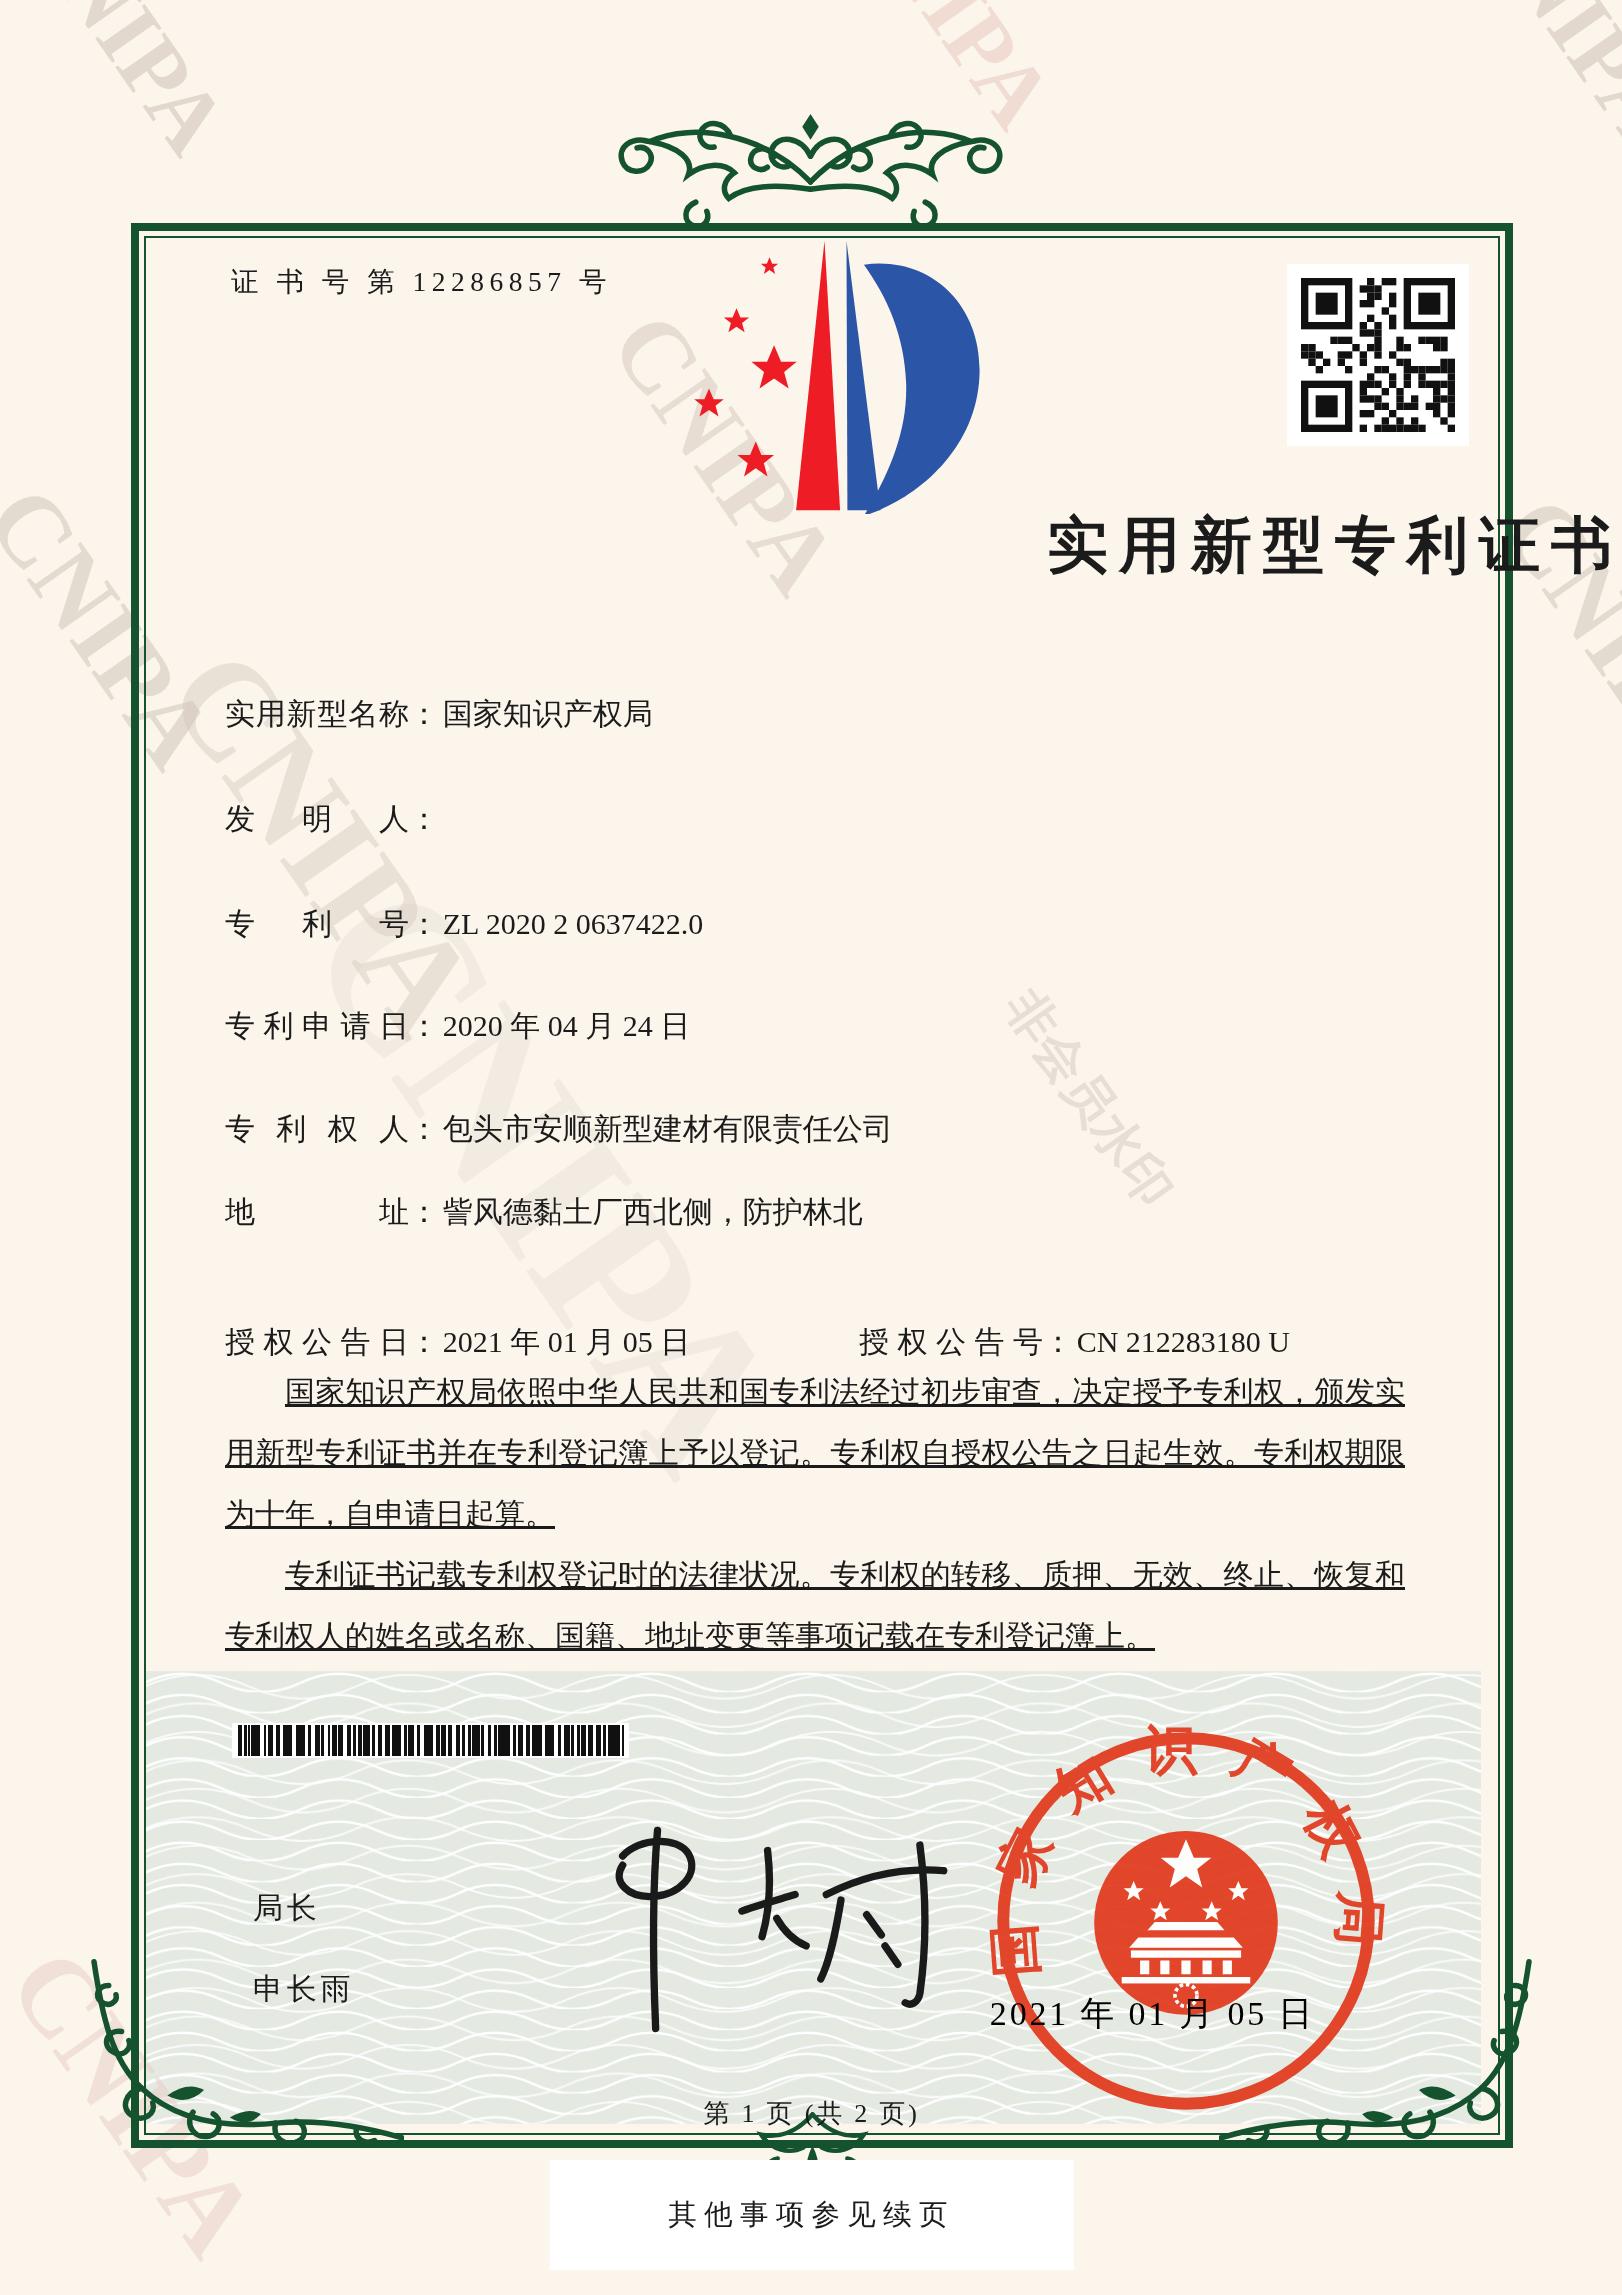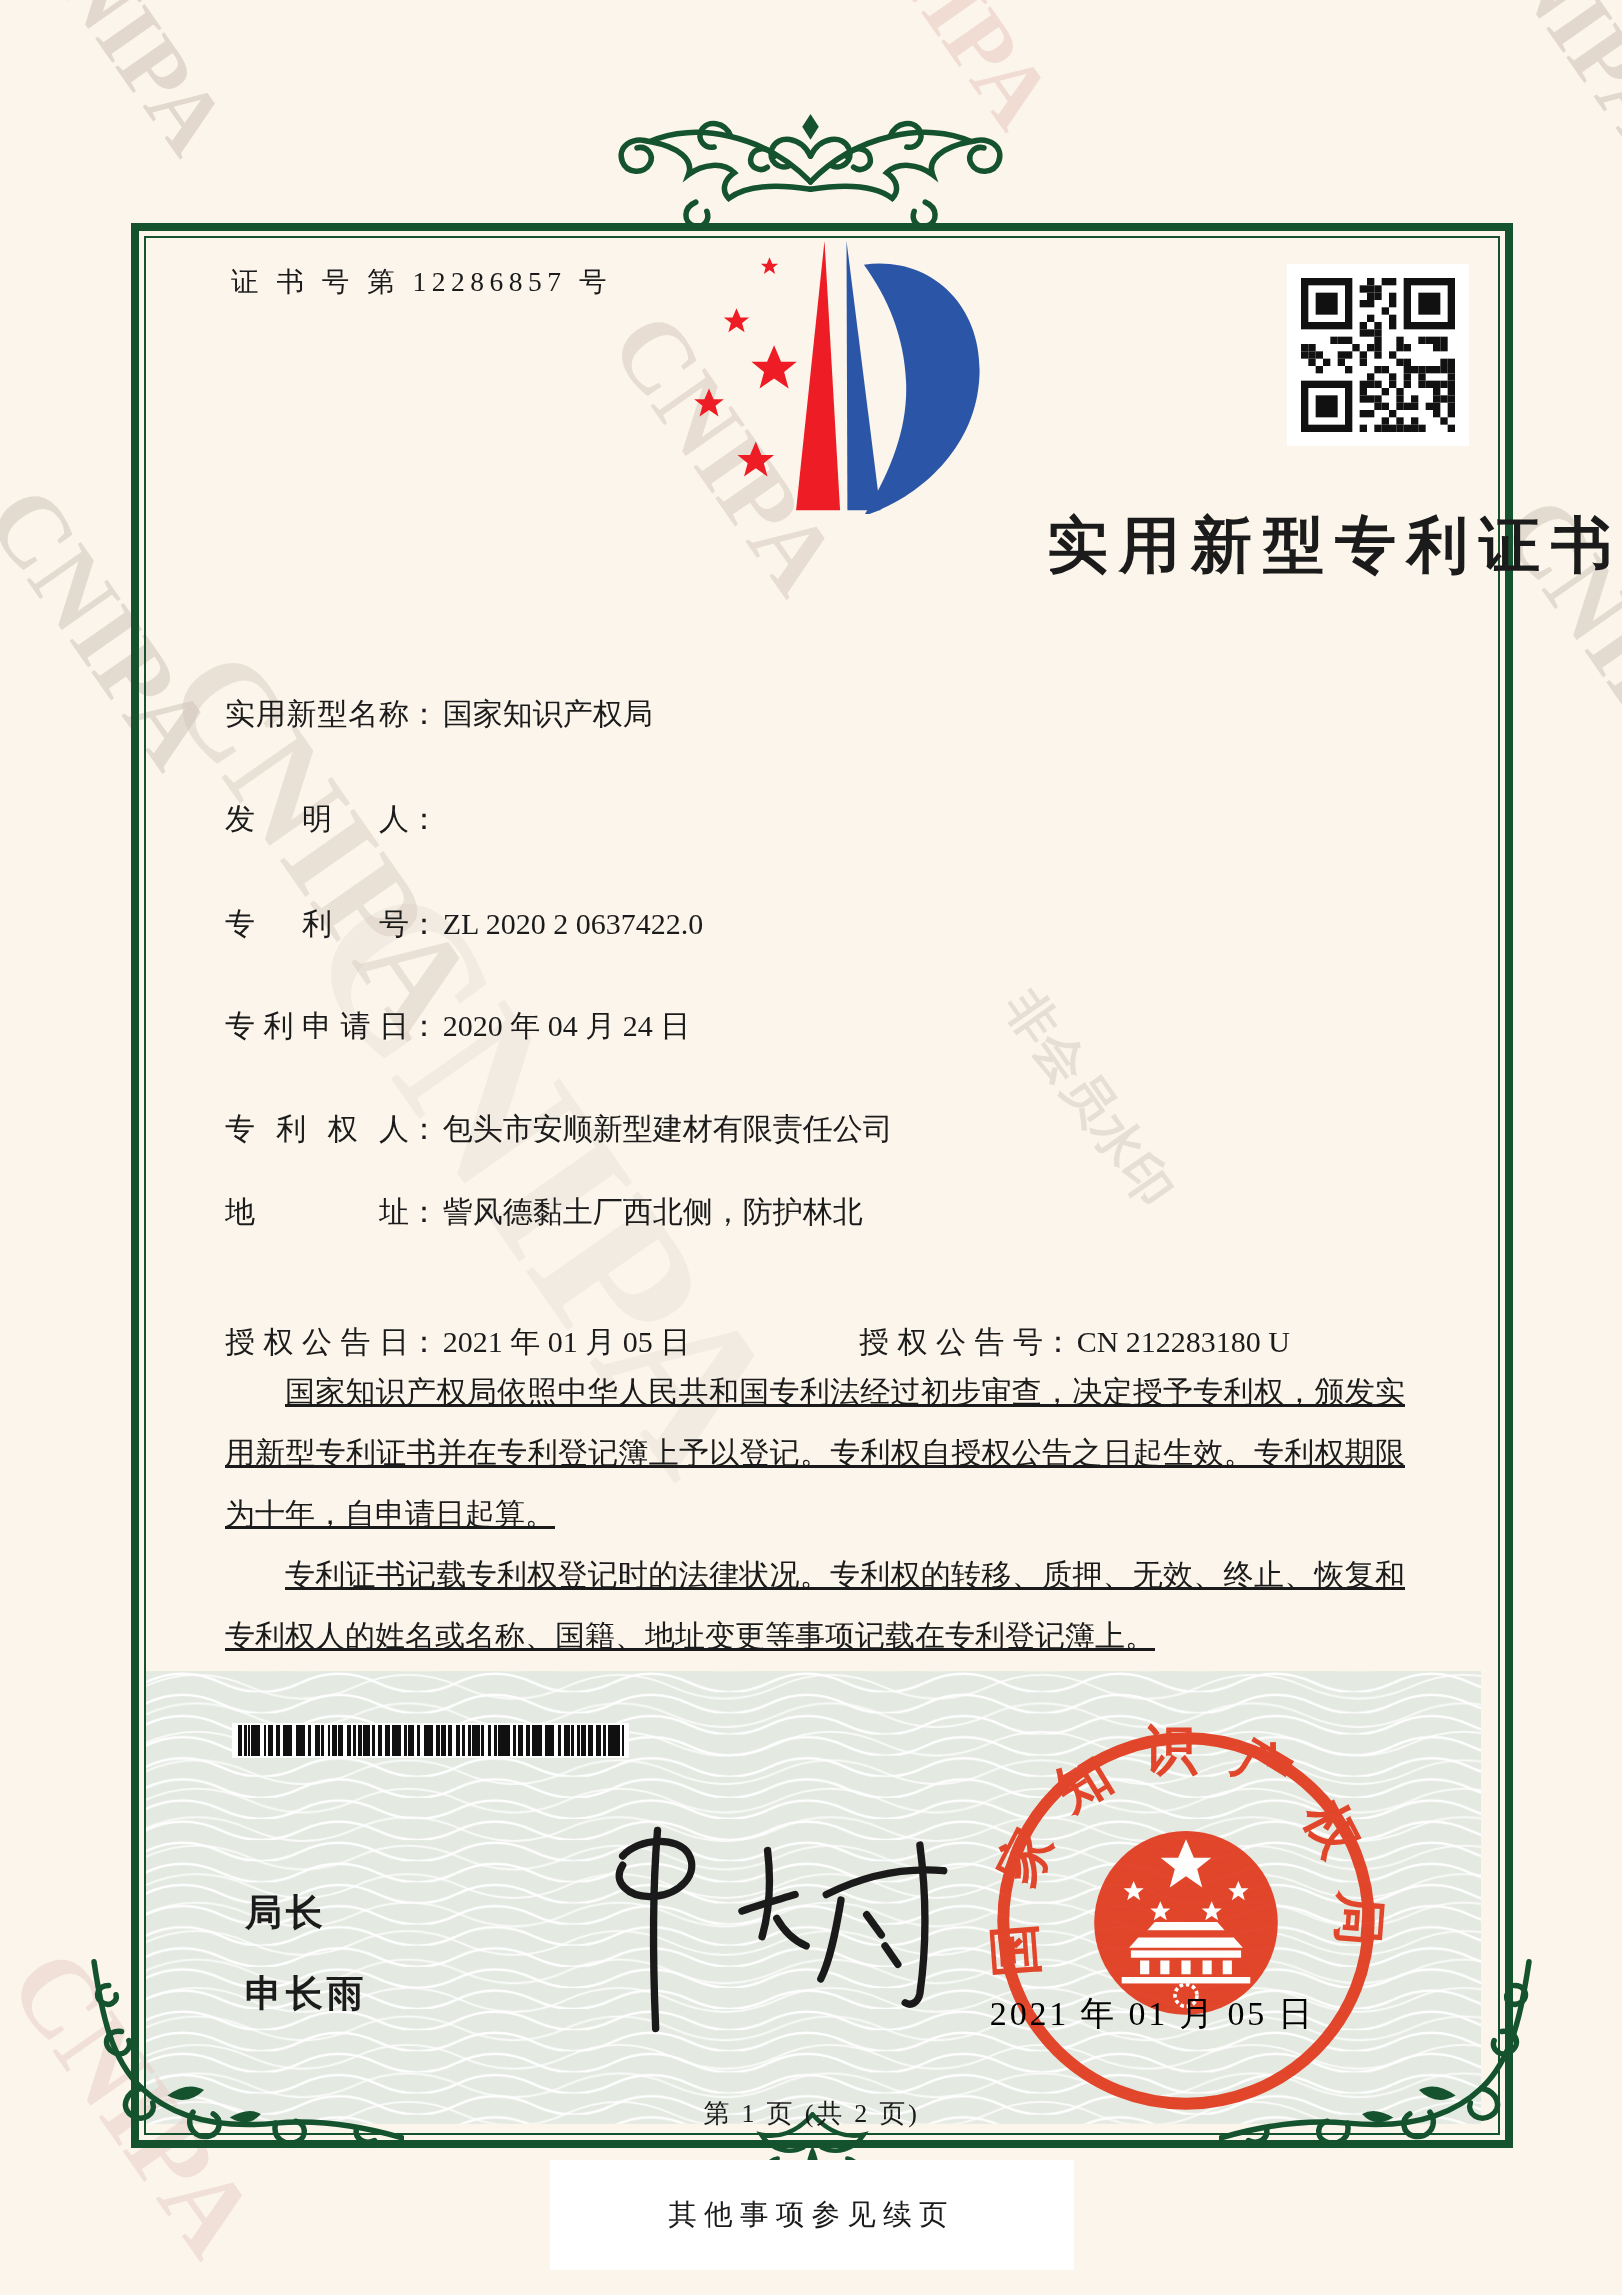--- a/index.html
+++ b/index.html
@@ -32,22 +32,22 @@
   .paras{position:absolute;left:225px;top:1361px;width:1180px;z-index:4;text-decoration:underline;}
   .paras p{margin:0;font-size:30px;line-height:61px;text-align:justify;text-indent:2em;}
   
   .barcode{position:absolute;left:232px;top:1723px;width:397px;height:35px;background:#fff;
            padding:1.8px 5.5px;z-index:5;box-sizing:border-box;}
   .bars{width:100%;height:100%;
         background:
           repeating-linear-gradient(90deg,#101010 0 2.8px,transparent 2.8px 6.4px),
           repeating-linear-gradient(90deg,#101010 0 1.8px,transparent 1.8px 10px),
           repeating-linear-gradient(90deg,#101010 0 3.7px,transparent 3.7px 15.6px);}
-  .director{position:absolute;left:245px;font-size:37px;z-index:5;
-            font-family:"Liberation Sans","DejaVu Sans",sans-serif;font-weight:700;letter-spacing:3.7px;}
+  .director{position:absolute;left:253px;font-size:30px;z-index:5;
+            font-family:"Liberation Sans","DejaVu Sans",sans-serif;font-weight:400;letter-spacing:3.7px;}
   .sig{position:absolute;left:551px;top:1823px;z-index:5;}
   .seal{position:absolute;left:984px;top:1719px;z-index:5;opacity:.93;}
   .sealdate{position:absolute;left:946px;top:1991px;width:413px;text-align:center;font-size:34px;
             letter-spacing:2.8px;color:#000;z-index:6;}
   .pagefoot{position:absolute;left:0;top:2096px;width:100%;text-align:center;font-size:26px;
             letter-spacing:2.8px;z-index:4;}
   .contnote{position:absolute;left:50%;top:2160px;transform:translateX(-50%);background:#ffffff;
             padding:36px 119px;font-size:28.5px;letter-spacing:7.3px;z-index:4;white-space:nowrap;}
   .orn{position:absolute;z-index:4;pointer-events:none;}
 </style>

